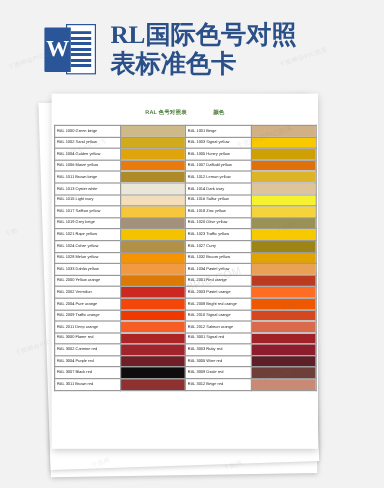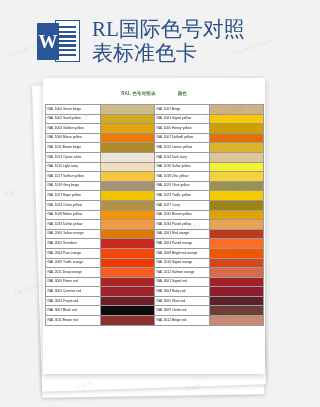--- a/index.html
+++ b/index.html
@@ -61,21 +61,21 @@
     font-weight: bold;
     font-family: "Liberation Serif", "DejaVu Serif", serif;
     display: flex;
     align-items: center;
     justify-content: center;
     line-height: 1;
   }
   .banner-title {
     font-family: "Liberation Serif", "DejaVu Serif", serif;
     font-size: 21px;
-    font-weight: normal;
+    font-weight: bold;
     line-height: 1.16;
     color: #2b5089;
     letter-spacing: 0px;
     max-width: 160px;
   }
 
   
   .stack {
     position: absolute;
     left: 0; top: 78px;

